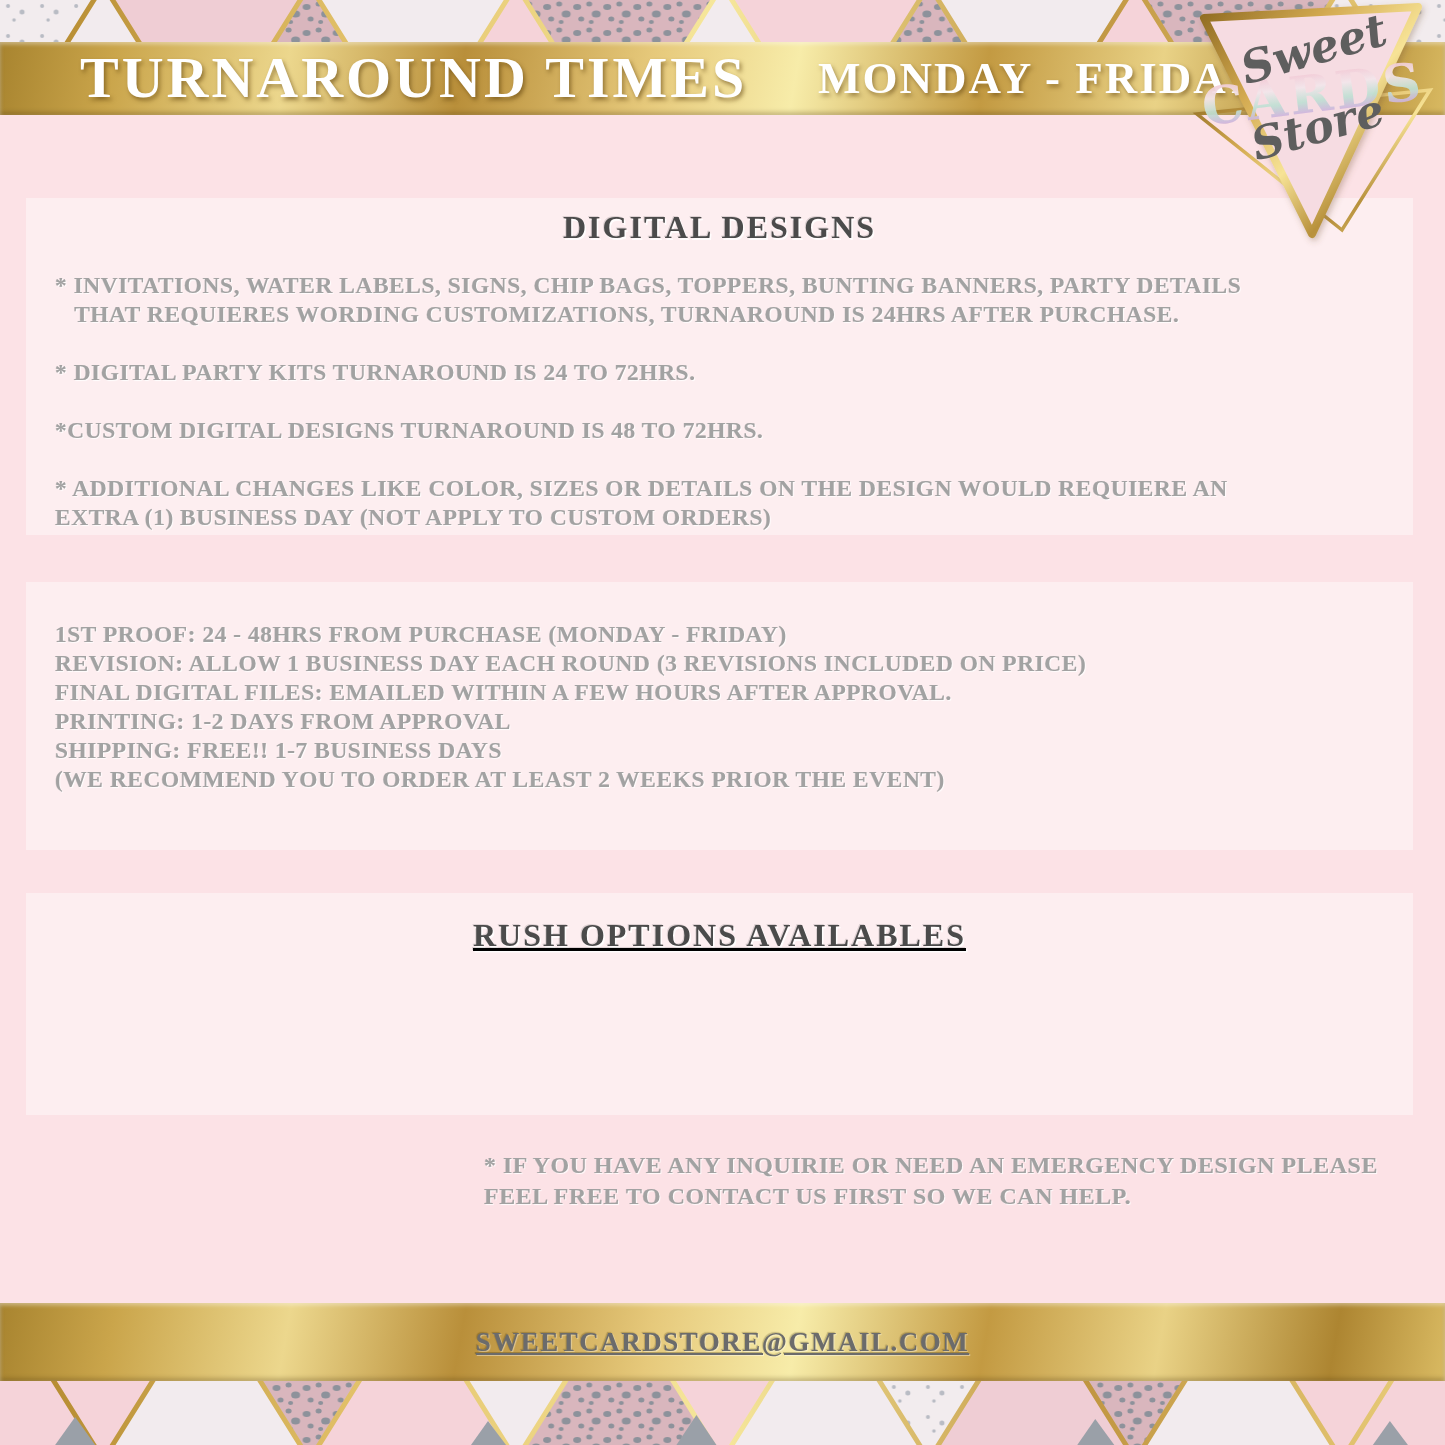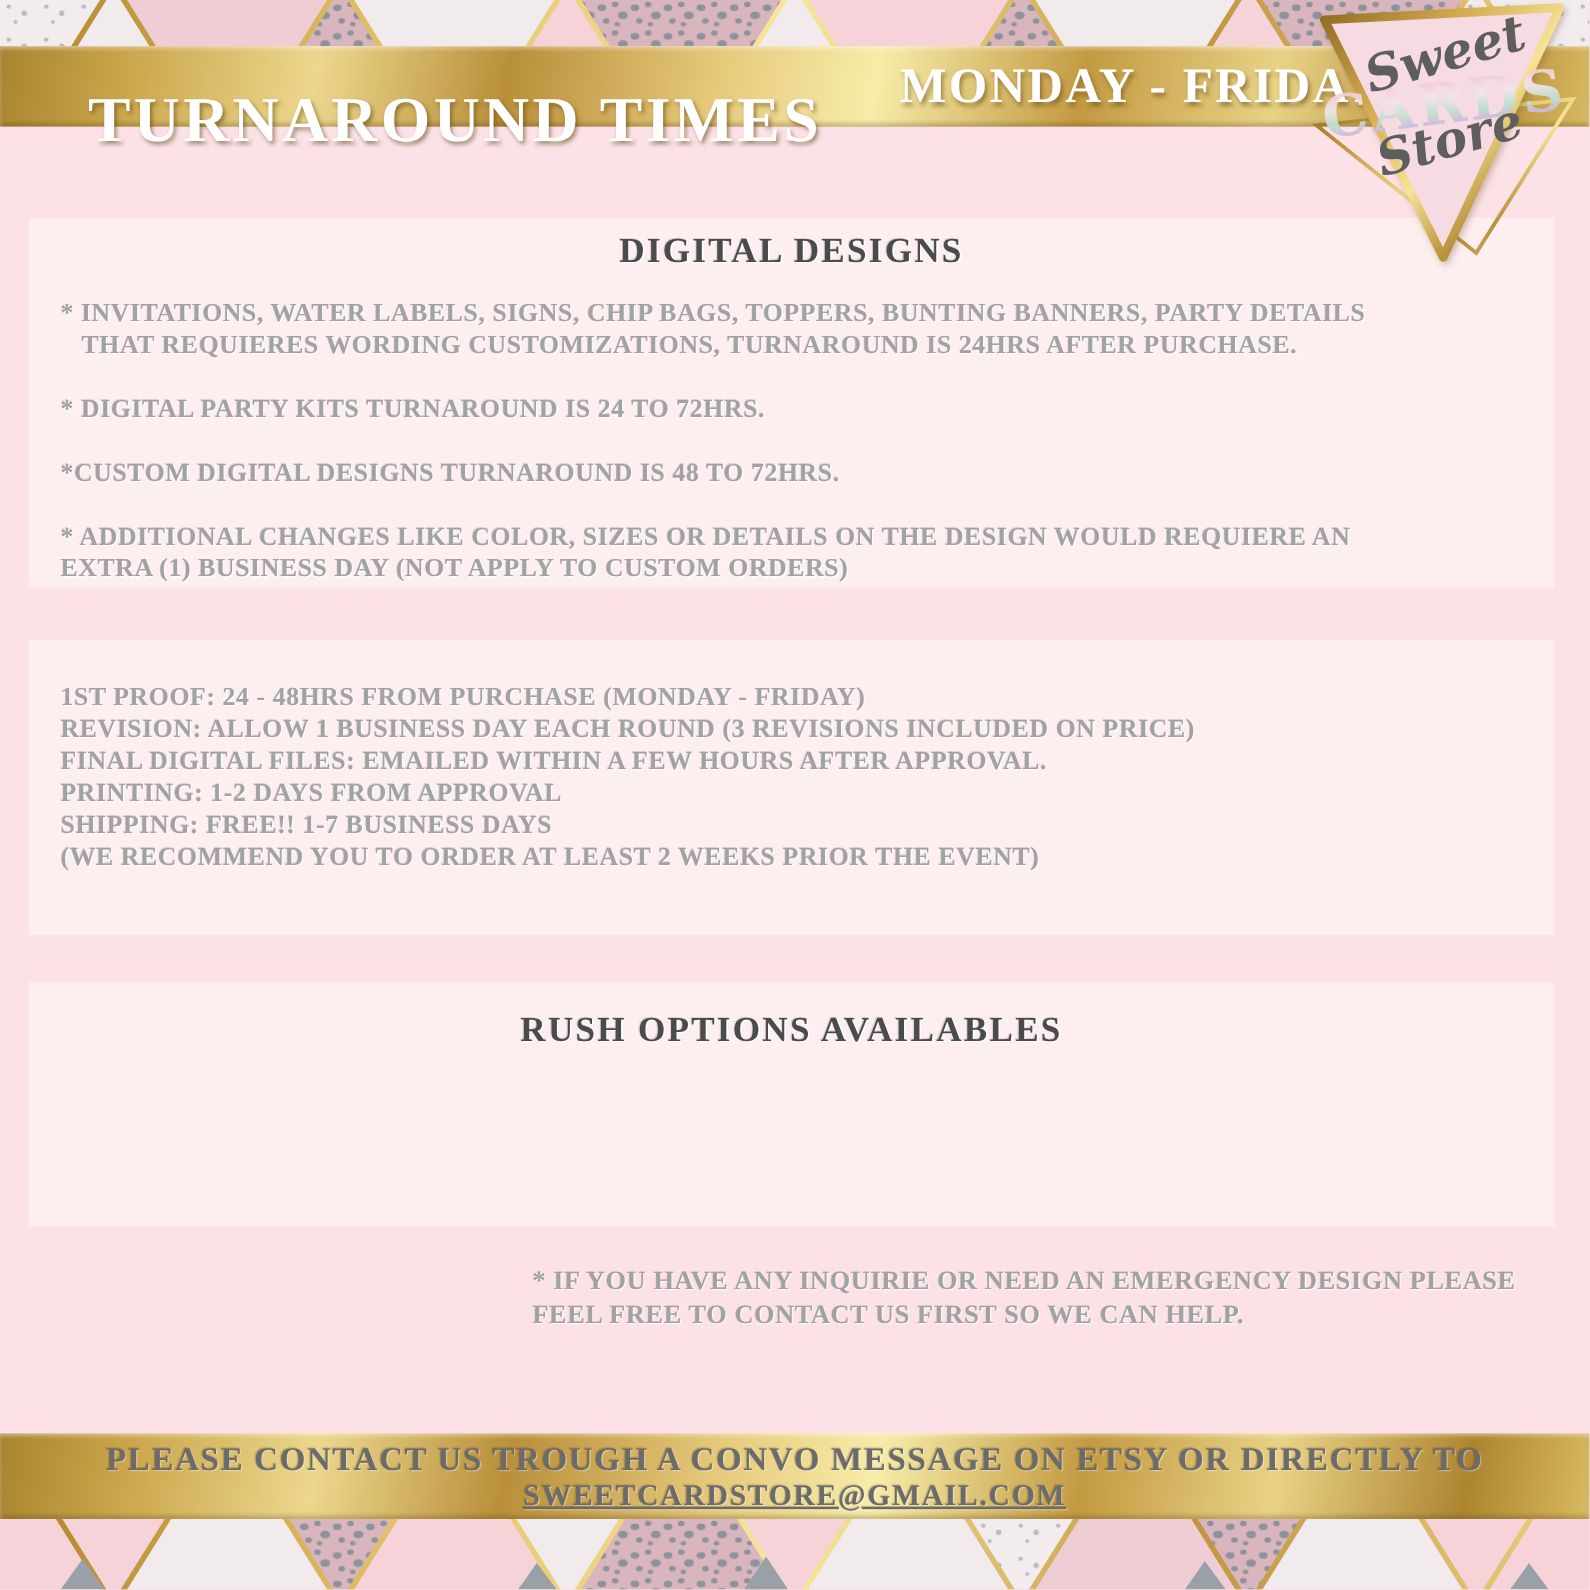--- a/index.html
+++ b/index.html
@@ -21,36 +21,36 @@
     background:linear-gradient(100deg,#a8842f 0%,#caa54b 8%,#ecd78d 20%,#b98f3a 32%,
       #e6c97b 45%,#f7eca9 55%,#c39a42 68%,#e9d286 80%,#ad8531 92%,#d9ba62 100%);
     box-shadow:inset 0 2px 4px rgba(255,255,255,.45), inset 0 -3px 4px rgba(60,40,5,.25);
   }
   .gold-band.top{top:42px;height:73px;}
   .gold-band.bottom{top:1303px;height:78px;display:flex;flex-direction:column;align-items:center;justify-content:center;}
 
   .band-title{
     position:absolute;left:80px;top:50%;transform:translateY(-52%);
     font-size:58px;font-weight:bold;letter-spacing:3px;color:#ffffff;
-    text-shadow:2px 3px 4px rgba(90,60,10,.55);white-space:nowrap;margin-top:31px;
+    text-shadow:2px 3px 4px rgba(90,60,10,.55);white-space:nowrap;
   }
   .band-schedule{
     position:absolute;left:818px;top:50%;transform:translateY(-52%);
     font-size:45px;font-weight:bold;letter-spacing:2px;color:#ffffff;
     text-shadow:2px 3px 4px rgba(90,60,10,.5);white-space:nowrap;
   }
 
   
   .panel{
     position:absolute;left:26px;width:1387px;background:var(--panel-bg,#fdeef0);
     box-sizing:border-box;padding-left:29px;padding-right:29px;
   }
   .panel.p1{top:198px;height:337px;padding-top:7px;}
   .panel.p2{top:582px;height:268px;padding-top:16px;}
-  .panel.p3{top:893px;height:222px;padding-top:20px;}
+  .panel.p3{top:893px;height:222px;padding-top:20px;text-decoration:underline;}
   .section-heading{
     text-align:center;font-size:32px;line-height:44px;font-weight:bold;letter-spacing:2px;
     color:var(--heading-text,#4b4b4b);
     text-shadow:1.5px 1.5px 0 rgba(255,255,255,.85), -1px -1px 0 rgba(40,40,40,.15);
   }
   .section-body{
     margin-top:22px;font-size:23.5px;line-height:29px;font-weight:bold;letter-spacing:.5px;
     color:var(--body-text,#a2a2a2);white-space:pre-wrap;
     text-shadow:1px 1px 1px rgba(255,255,255,.9), -0.5px -0.5px 0 rgba(110,110,110,.25);
   }
@@ -185,21 +185,20 @@
 </section>
 
 <section class="panel p3">
   <div class="section-heading">RUSH OPTIONS AVAILABLES</div>
 </section>
 
 <div class="note">* IF YOU HAVE ANY INQUIRIE OR NEED AN EMERGENCY DESIGN PLEASE
 FEEL FREE TO CONTACT US FIRST SO WE CAN HELP.</div>
 
 <div class="abs gold-band bottom">
-  <div class="footer-line1">PLEASE CONTACT US TROUGH A CONVO MESSAGE ON ETSY OR DIRECTLY TO</div>
   <div class="footer-email">SWEETCARDSTORE@GMAIL.COM</div>
 </div>
 
 <div class="abs pattern-bottom">
   <svg viewBox="0 0 1442 64" preserveAspectRatio="none">
     <defs>
       <linearGradient id="goldLine2" x1="0" y1="0" x2="1" y2="0">
         <stop offset="0" stop-color="#b08429"></stop>
           <stop offset=".25" stop-color="#e3c26a"></stop>
         <stop offset=".5" stop-color="#f6e79c"></stop>

